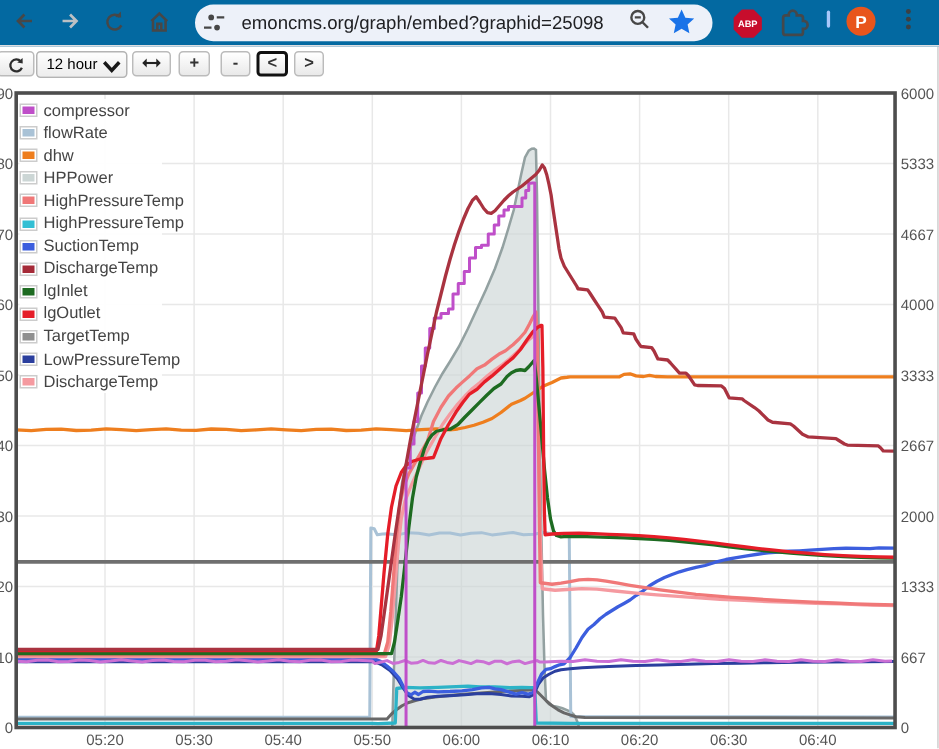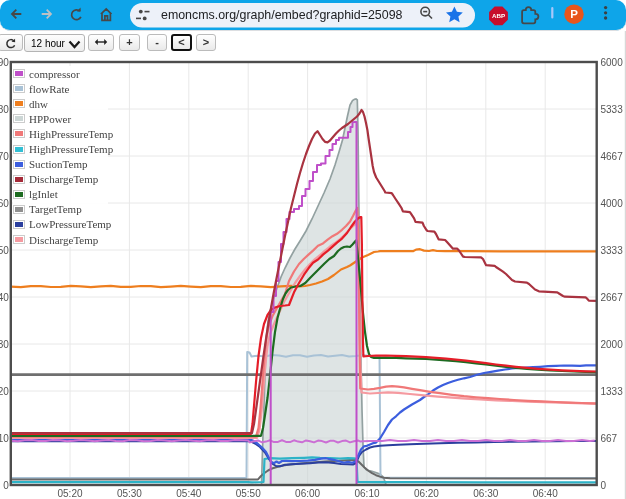--- a/index.html
+++ b/index.html
@@ -1,30 +1,30 @@
 <!DOCTYPE html>
 <html><head><meta charset="utf-8">
 <style>
 * { margin:0; padding:0; box-sizing:border-box; }
 html,body { width:626px; height:499px; overflow:hidden; background:#fff;
   font-family:"Liberation Sans", sans-serif; }
 .stage { position:relative; width:626px; height:499px; }
-.topbar { position:absolute; left:0; top:0; width:626px; height:31px; background:#0ea5e9;
-  border-bottom:1px solid #dcdee1;border-radius:10px; }
+.topbar { position:absolute; left:0; top:0; width:626px; height:31px; background:#0369a1;
+  border-bottom:1px solid #dcdee1; }
 .toolbar { position:absolute; left:0; top:31px; width:626px; height:24px; }
 .btn { position:absolute; top:3px; height:17px; background:linear-gradient(#ffffff,#e9e9e9);
   border:1px solid #bbb; border-radius:3px; text-align:center; font-size:11px; color:#333;
   line-height:14px; font-weight:bold; }
 .btnf { border:2.4px solid #111; line-height:12px; }
 .sel { position:absolute; left:24px; top:2.5px; width:61px; height:18.5px;
   background:linear-gradient(#fdfdfd,#ededed); border:1px solid #b4b4b4; border-radius:3px;
   font-size:10px; color:#000; padding-left:6px; line-height:17px; }
 .chart { position:absolute; left:0; top:0; }
 .al { font-size:10px; fill:#545454; font-family:"Liberation Sans", sans-serif; }
-.legend { position:absolute; left:13px; top:66px; width:95px; background:rgba(255,255,255,0.92);font-family:Liberation Serif, serif; }
+.legend { position:absolute; left:13px; top:66px; width:95px; background:rgba(255,255,255,0.92); }
 .lrow { height:15.1px; display:flex; align-items:center; }
 .lbox { display:inline-block; width:12px; height:9px; border:1px solid #ccc; background:#fff; padding:1px; margin-right:4px; flex:none; }
 .lcol { display:block; width:100%; height:100%; }
 .ltxt { font-size:11px; color:#444; white-space:nowrap; }
 </style></head>
 <body>
 <div class="stage">
 <svg class="chart" width="626" height="499" viewBox="0 0 626 499">
 <clipPath id="pc">
         <rect x="10.8" y="62.0" width="585.9000000000001" height="423.0"></rect>
@@ -145,20 +145,26 @@
         <span class="ltxt">DischargeTemp</span>
       </div>
 <div class="lrow">
         <span class="lbox">
           <span class="lcol" style="background:#1d6b21"></span>
         </span>
         <span class="ltxt">lgInlet</span>
       </div>
 <div class="lrow">
         <span class="lbox">
+          <span class="lcol" style="background:#e51d28"></span>
+        </span>
+        <span class="ltxt">lgOutlet</span>
+      </div>
+<div class="lrow">
+        <span class="lbox">
           <span class="lcol" style="background:#909090"></span>
         </span>
         <span class="ltxt">TargetTemp</span>
       </div>
 <div class="lrow">
         <span class="lbox">
           <span class="lcol" style="background:#2b3f9e"></span>
         </span>
         <span class="ltxt">LowPressureTemp</span>
       </div>

